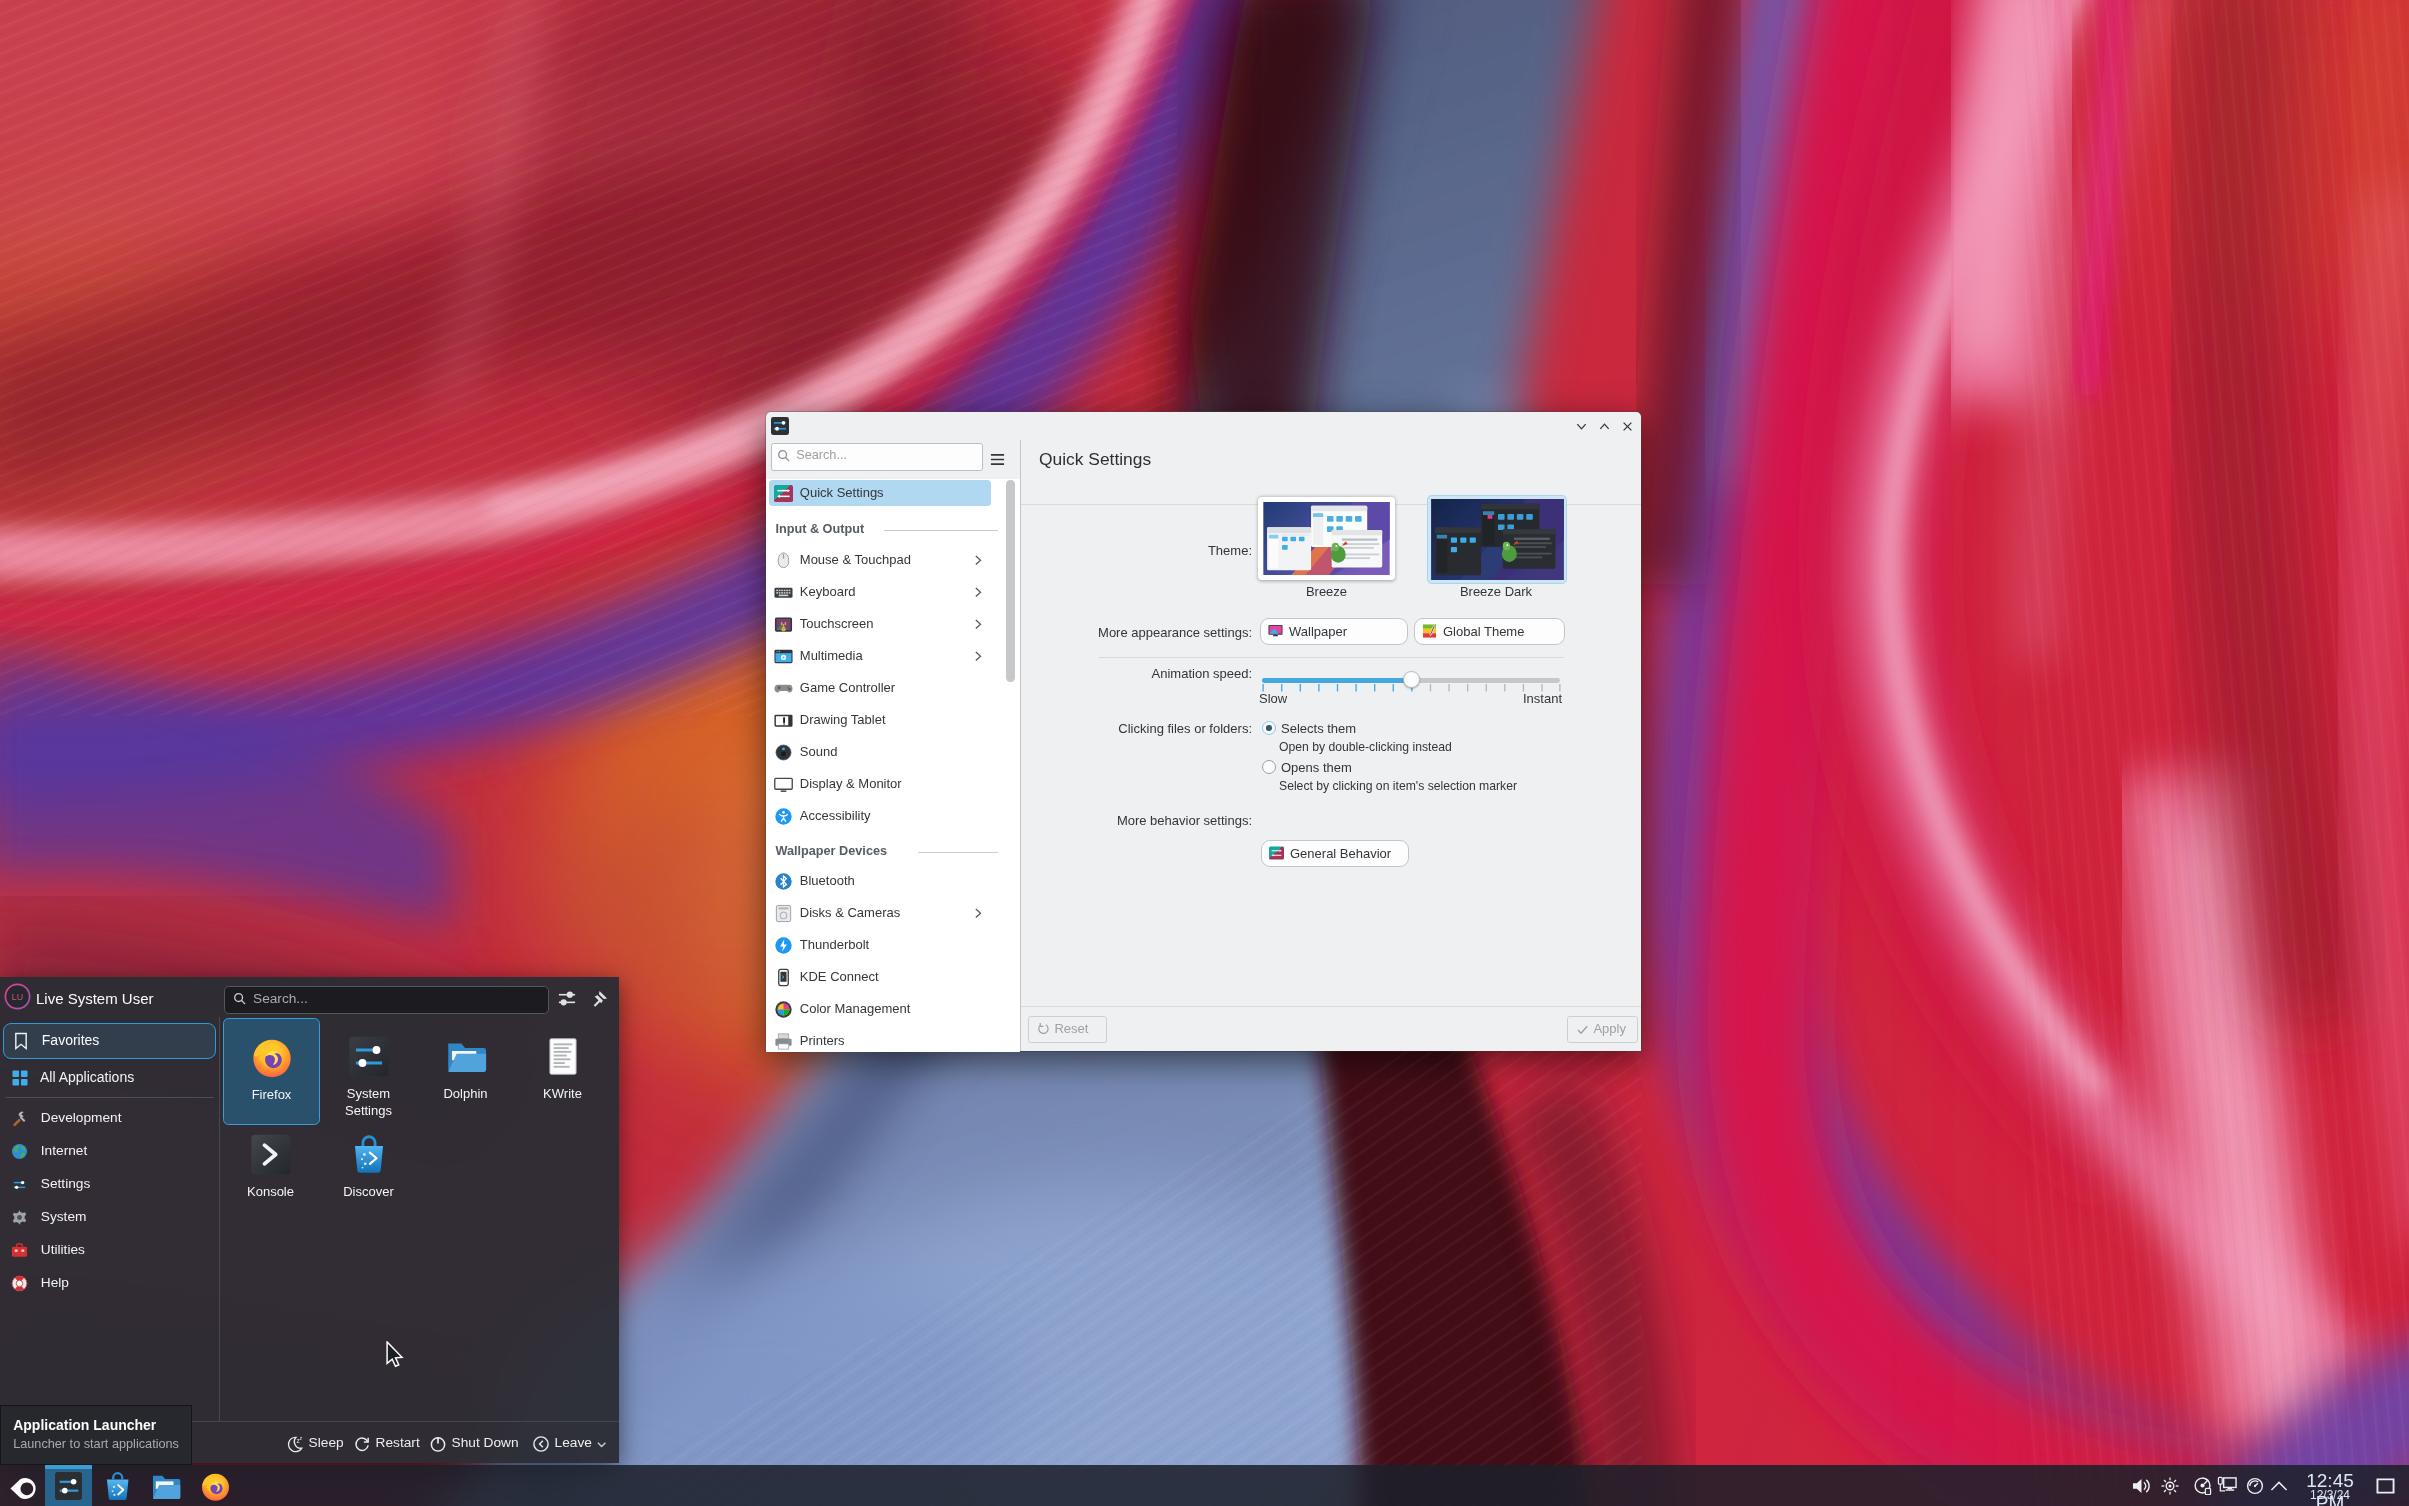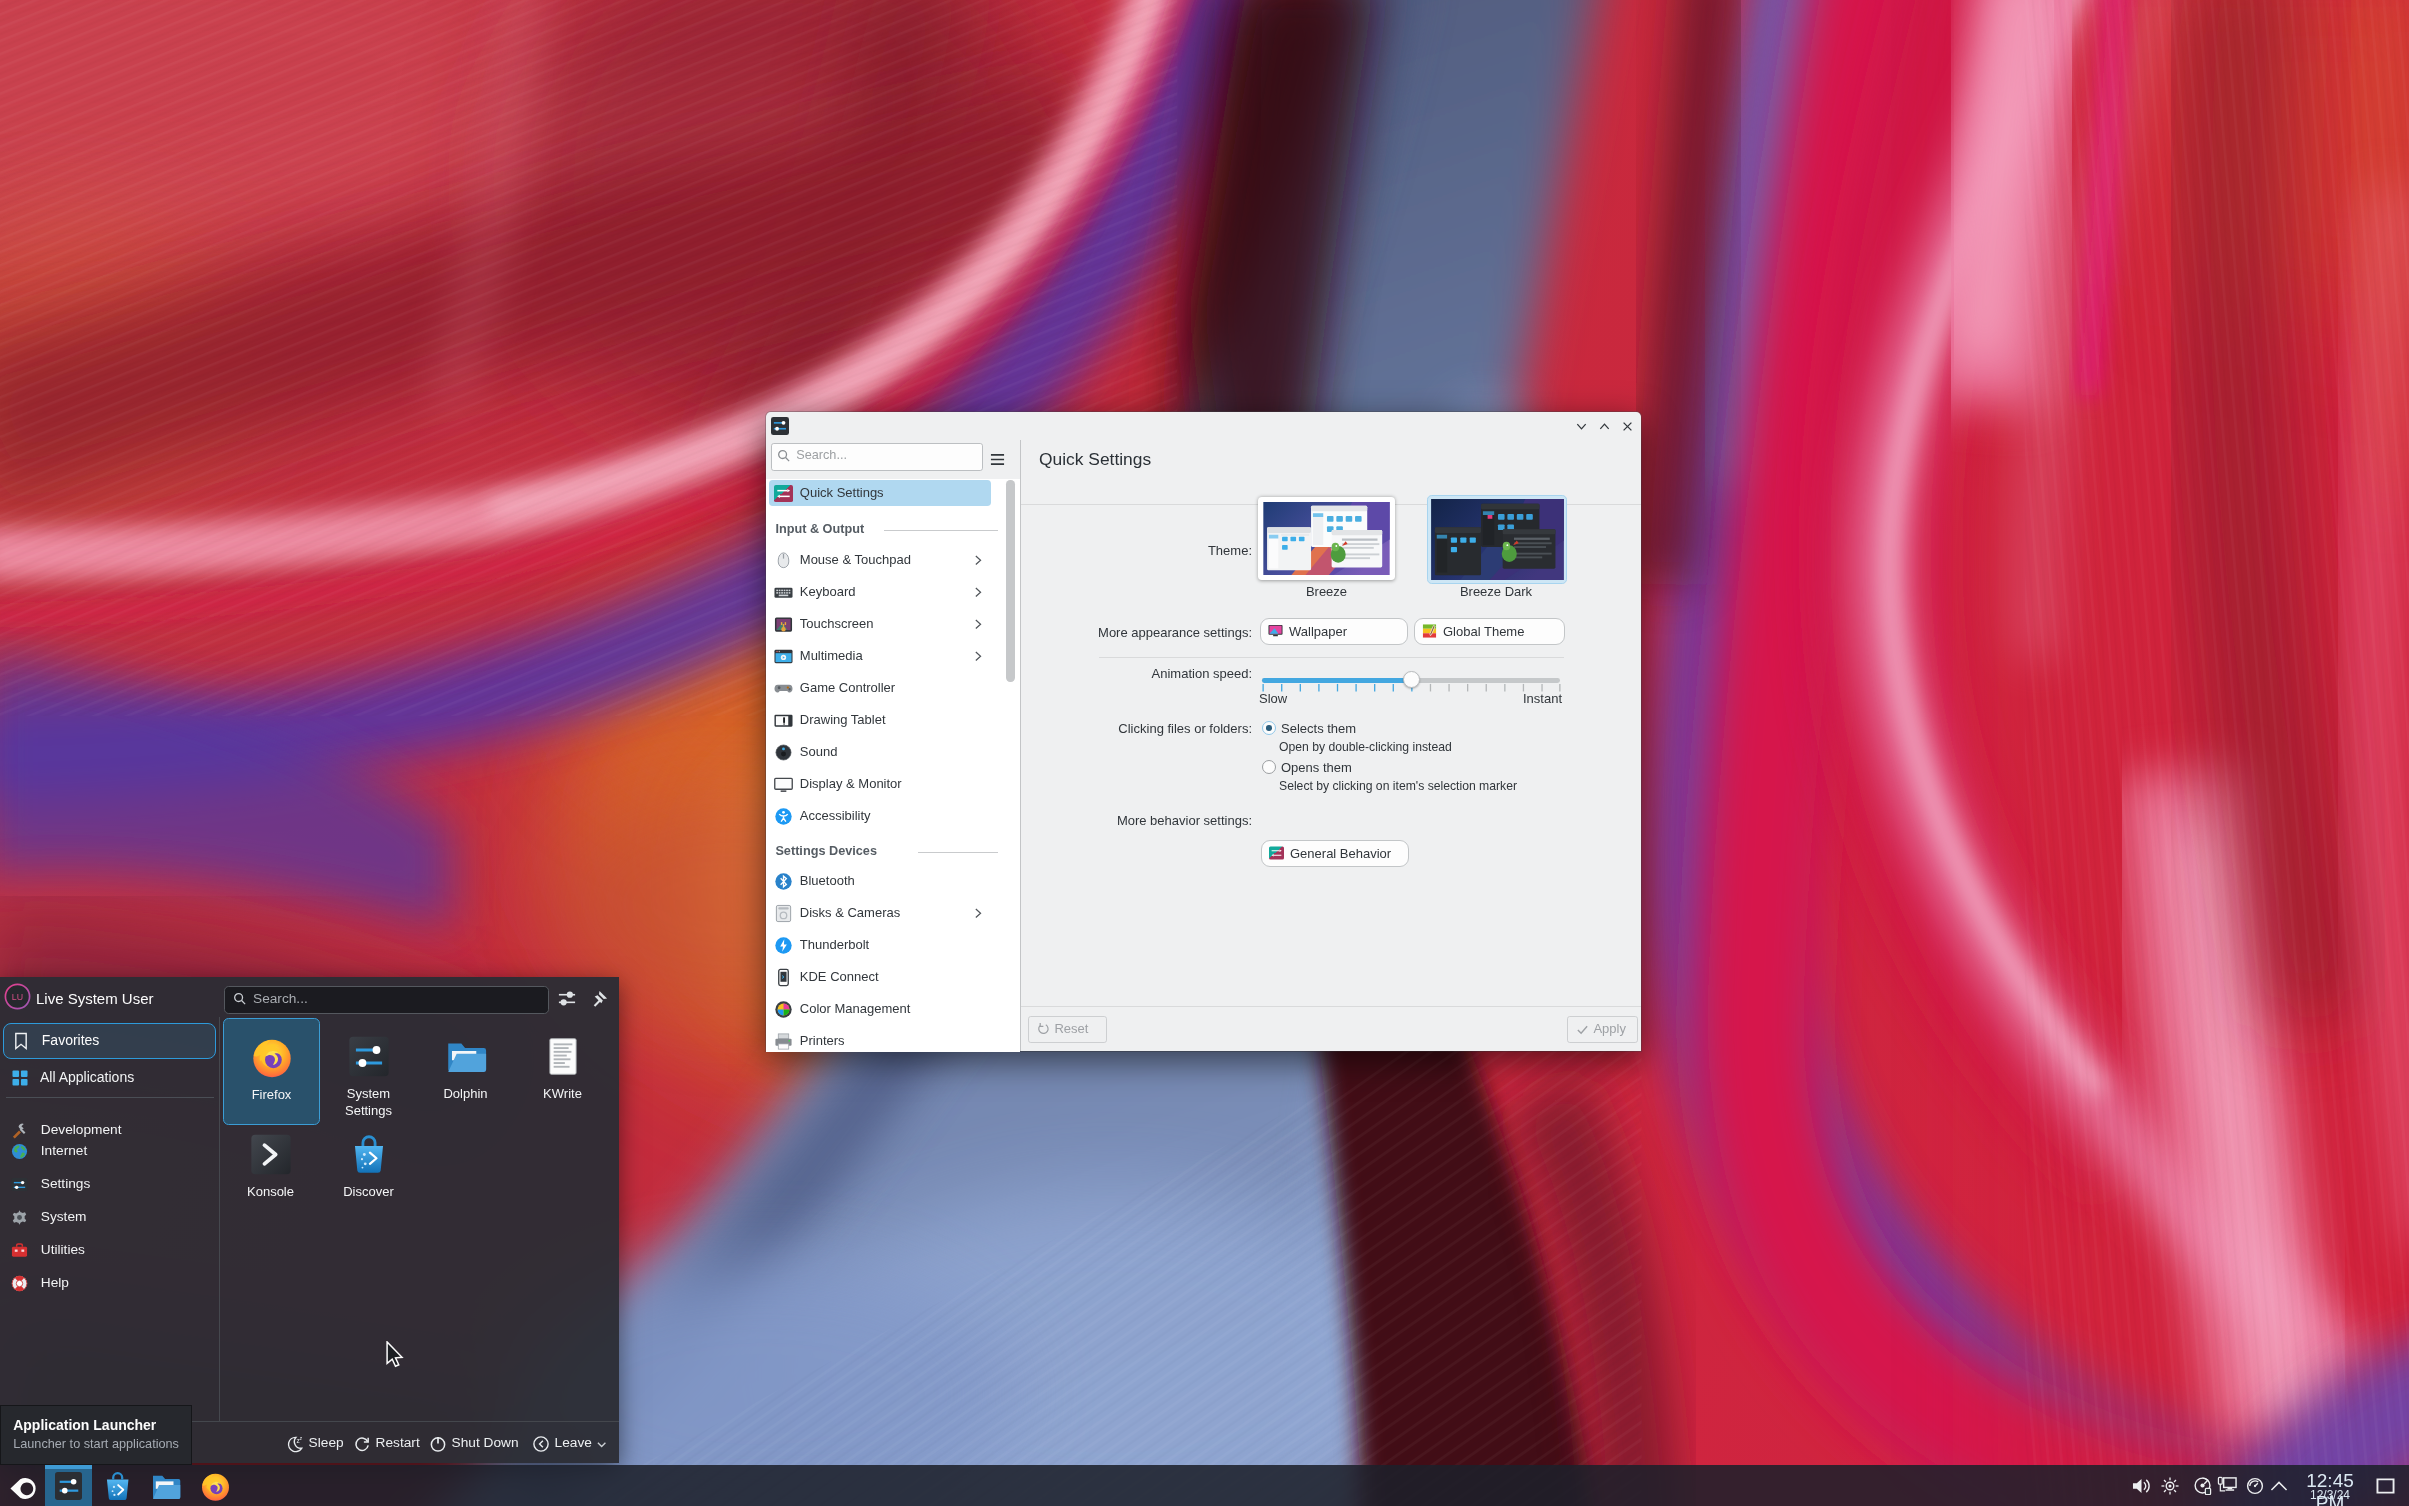--- a/index.html
+++ b/index.html
@@ -318,21 +318,21 @@
         <div class="lb">Display &amp; Monitor</div>
       </div>
       <div class="srow" style="top:324px;">
         <svg class="ic" viewBox="0 0 20 20">
             <circle cx="10" cy="10" r="8.6" fill="#1d99f3"></circle>
             <circle cx="10" cy="5.6" r="1.5" fill="#fff"></circle>
             <path d="M5.5,7.5 a6,6 0 0 0 9,0 M10,8.8 v3 M10,11.8 l-2.5,3.6 M10,11.8 l2.5,3.6" stroke="#fff" stroke-width="1.5" fill="none"></path>
           </svg>
         <div class="lb">Accessibility</div>
       </div>
-      <div class="shead" style="top:365px;"><span>Settings Devices</span><span class="ln" style="left:143px;"></span></div>
+      <div class="shead" style="top:365px;"><span>Wallpaper Devices</span><span class="ln" style="left:143px;"></span></div>
       <div class="srow" style="top:389px;">
         <svg class="ic" viewBox="0 0 20 20">
             <circle cx="10" cy="10" r="8.6" fill="#2982ca"></circle>
             <path d="M7,6.5 13,13 10,15.5 V4.5 L13,7 7,13.5" fill="none" stroke="#fff" stroke-width="1.4"></path>
           </svg>
         <div class="lb">Bluetooth</div>
       </div>
       <div class="srow" style="top:421px;">
         <svg class="ic" viewBox="0 0 20 20">
             <rect x="2.5" y="1.5" width="15" height="17" rx="1.6" fill="#e8eaec" stroke="#9aa0a6" stroke-width="1"></rect>
@@ -619,21 +619,21 @@
   <div class="abs" style="left:12.2px;top:93px;"><svg width="16" height="16" viewBox="0 0 17 17">
         <g fill="#3daee9">
           <rect x="0.5" y="0.5" width="7" height="7" rx="1"></rect>
           <rect x="9.5" y="0.5" width="7" height="7" rx="1"></rect>
           <rect x="0.5" y="9.5" width="7" height="7" rx="1"></rect>
           <rect x="9.5" y="9.5" width="7" height="7" rx="1"></rect>
         </g>
       </svg></div>
   <div class="abs" style="left:40px;top:92px;font-size:14px;color:#f2f3f4;">All Applications</div>
   <div class="abs" style="left:5.6px;top:120px;width:208px;height:0.9px;background:#4a4e55;"></div>
-  <div class="lrow" style="top:125px;margin-top:12px;">
+  <div class="lrow" style="top:125px;">
     <svg class="ic" viewBox="0 0 18 18">
         <path d="M2,15.5 L8.5,9 L10.5,11 L4,17.5 Z" fill="#b06226"></path>
         <path d="M8,4.5 a4,4 0 0 1 5.5,-2.5 l-2.5,2.5 2.5,2.5 a4,4 0 0 1 -5,-1 Z" fill="#aeb4ba"></path>
         <path d="M10,7.5 l4.5,4.5" stroke="#aeb4ba" stroke-width="2.2"></path>
       </svg>
     <div class="lb">Development</div>
   </div>
   <div class="lrow" style="top:158px;">
     <svg class="ic" viewBox="0 0 18 18">
         <circle cx="9" cy="9" r="8" fill="#2f8dd4"></circle>

